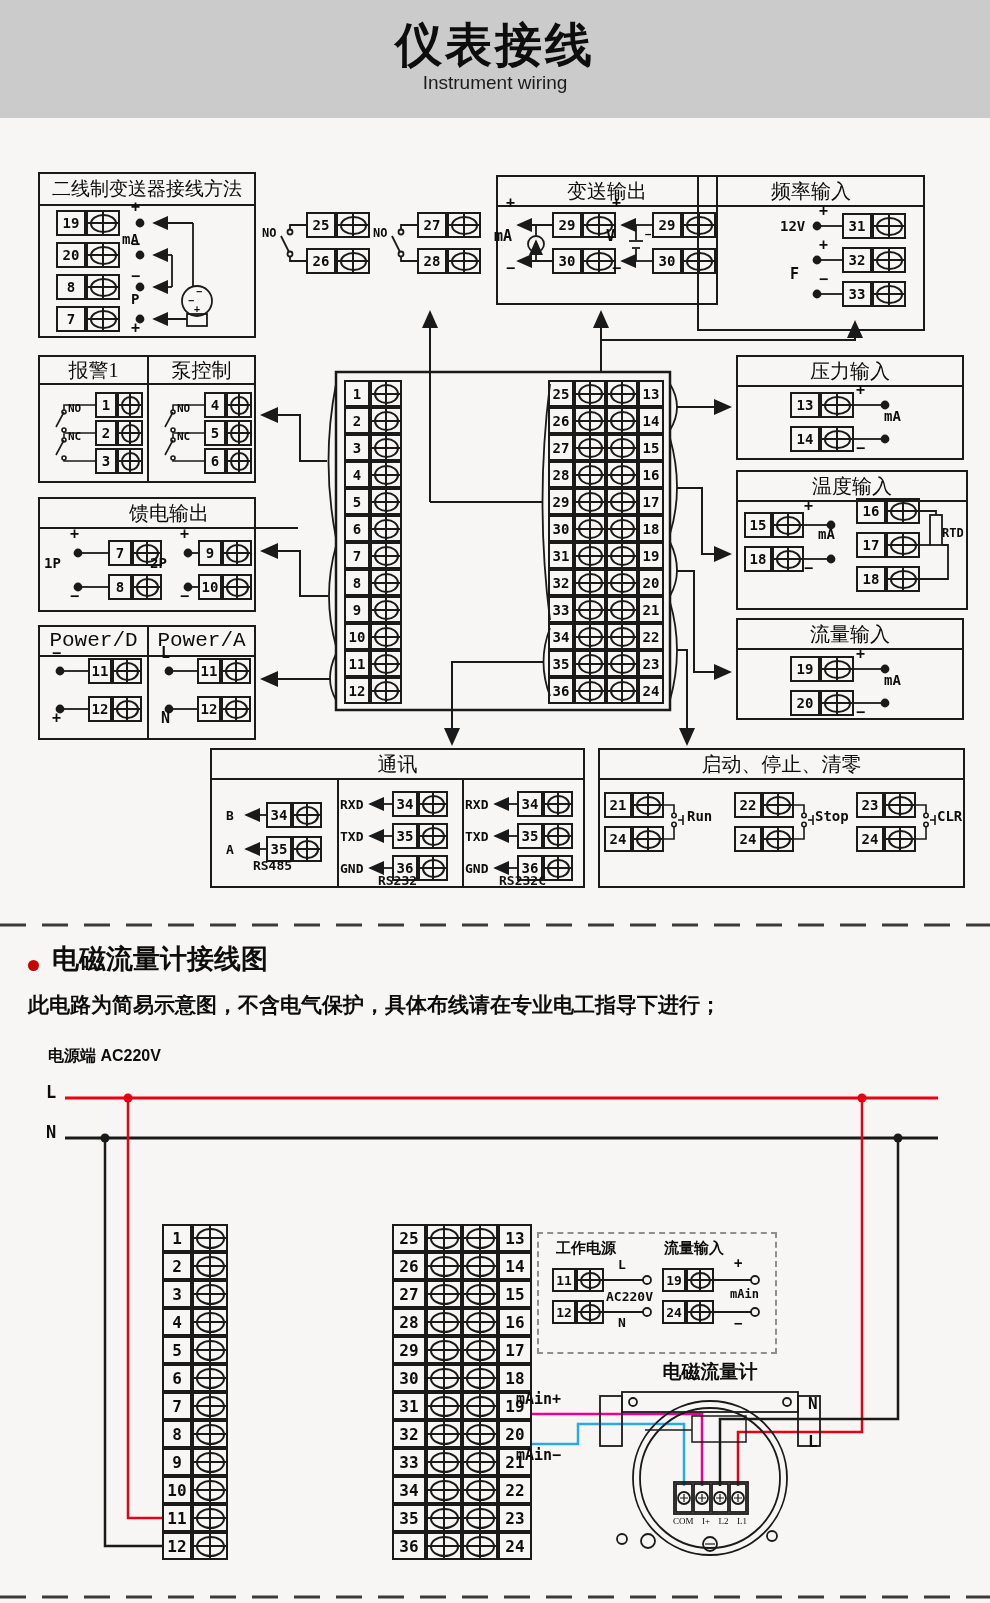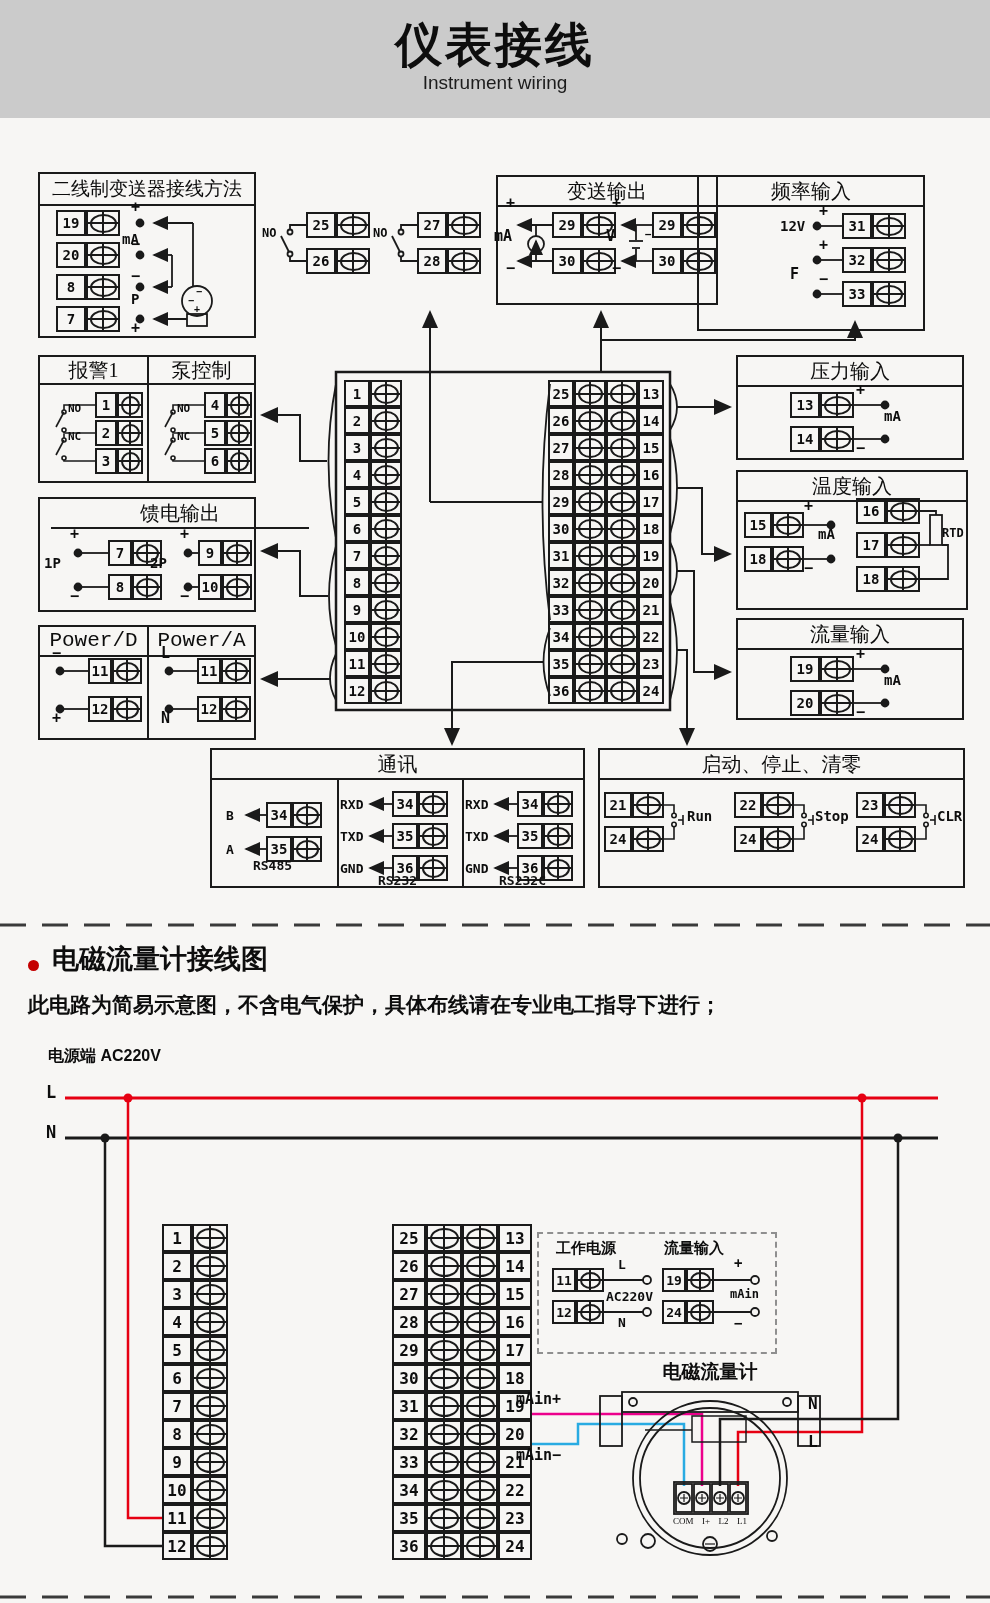--- a/index.html
+++ b/index.html
@@ -326,21 +326,21 @@
     <div class="bt" style="left:109px;top:0;width:105px;height:28px;line-height:26px">泵控制</div>
     <div class="vd" style="left:107px;top:0;height:124px"></div>
   </div>
   <div class="box" style="left:736px;top:355px;width:228px;height:105px">
     <div class="bt" style="left:0;top:0;width:224px;height:30px;line-height:28px">压力输入</div>
   </div>
   <div class="box" style="left:736px;top:470px;width:232px;height:140px">
     <div class="bt" style="left:0;top:0;width:228px;height:30px;line-height:28px">温度输入</div>
   </div>
   <div class="box" style="left:38px;top:497px;width:218px;height:115px">
-    <div class="bt" style="left:11px;top:0;width:258px;height:30px;line-height:28px">馈电输出</div>
+    <div class="bt" style="left:0;top:0;width:258px;height:30px;line-height:28px">馈电输出</div>
   </div>
   <div class="box" style="left:38px;top:625px;width:218px;height:115px">
     <div class="bt mono-t" style="left:0;top:0;width:107px;height:30px;line-height:28px">Power/D</div>
     <div class="bt mono-t" style="left:109px;top:0;width:105px;height:30px;line-height:28px">Power/A</div>
     <div class="vd" style="left:107px;top:0;height:111px"></div>
   </div>
   <div class="box" style="left:736px;top:618px;width:228px;height:102px">
     <div class="bt" style="left:0;top:0;width:224px;height:30px;line-height:28px">流量输入</div>
   </div>
   <div class="box" style="left:210px;top:748px;width:375px;height:140px">

